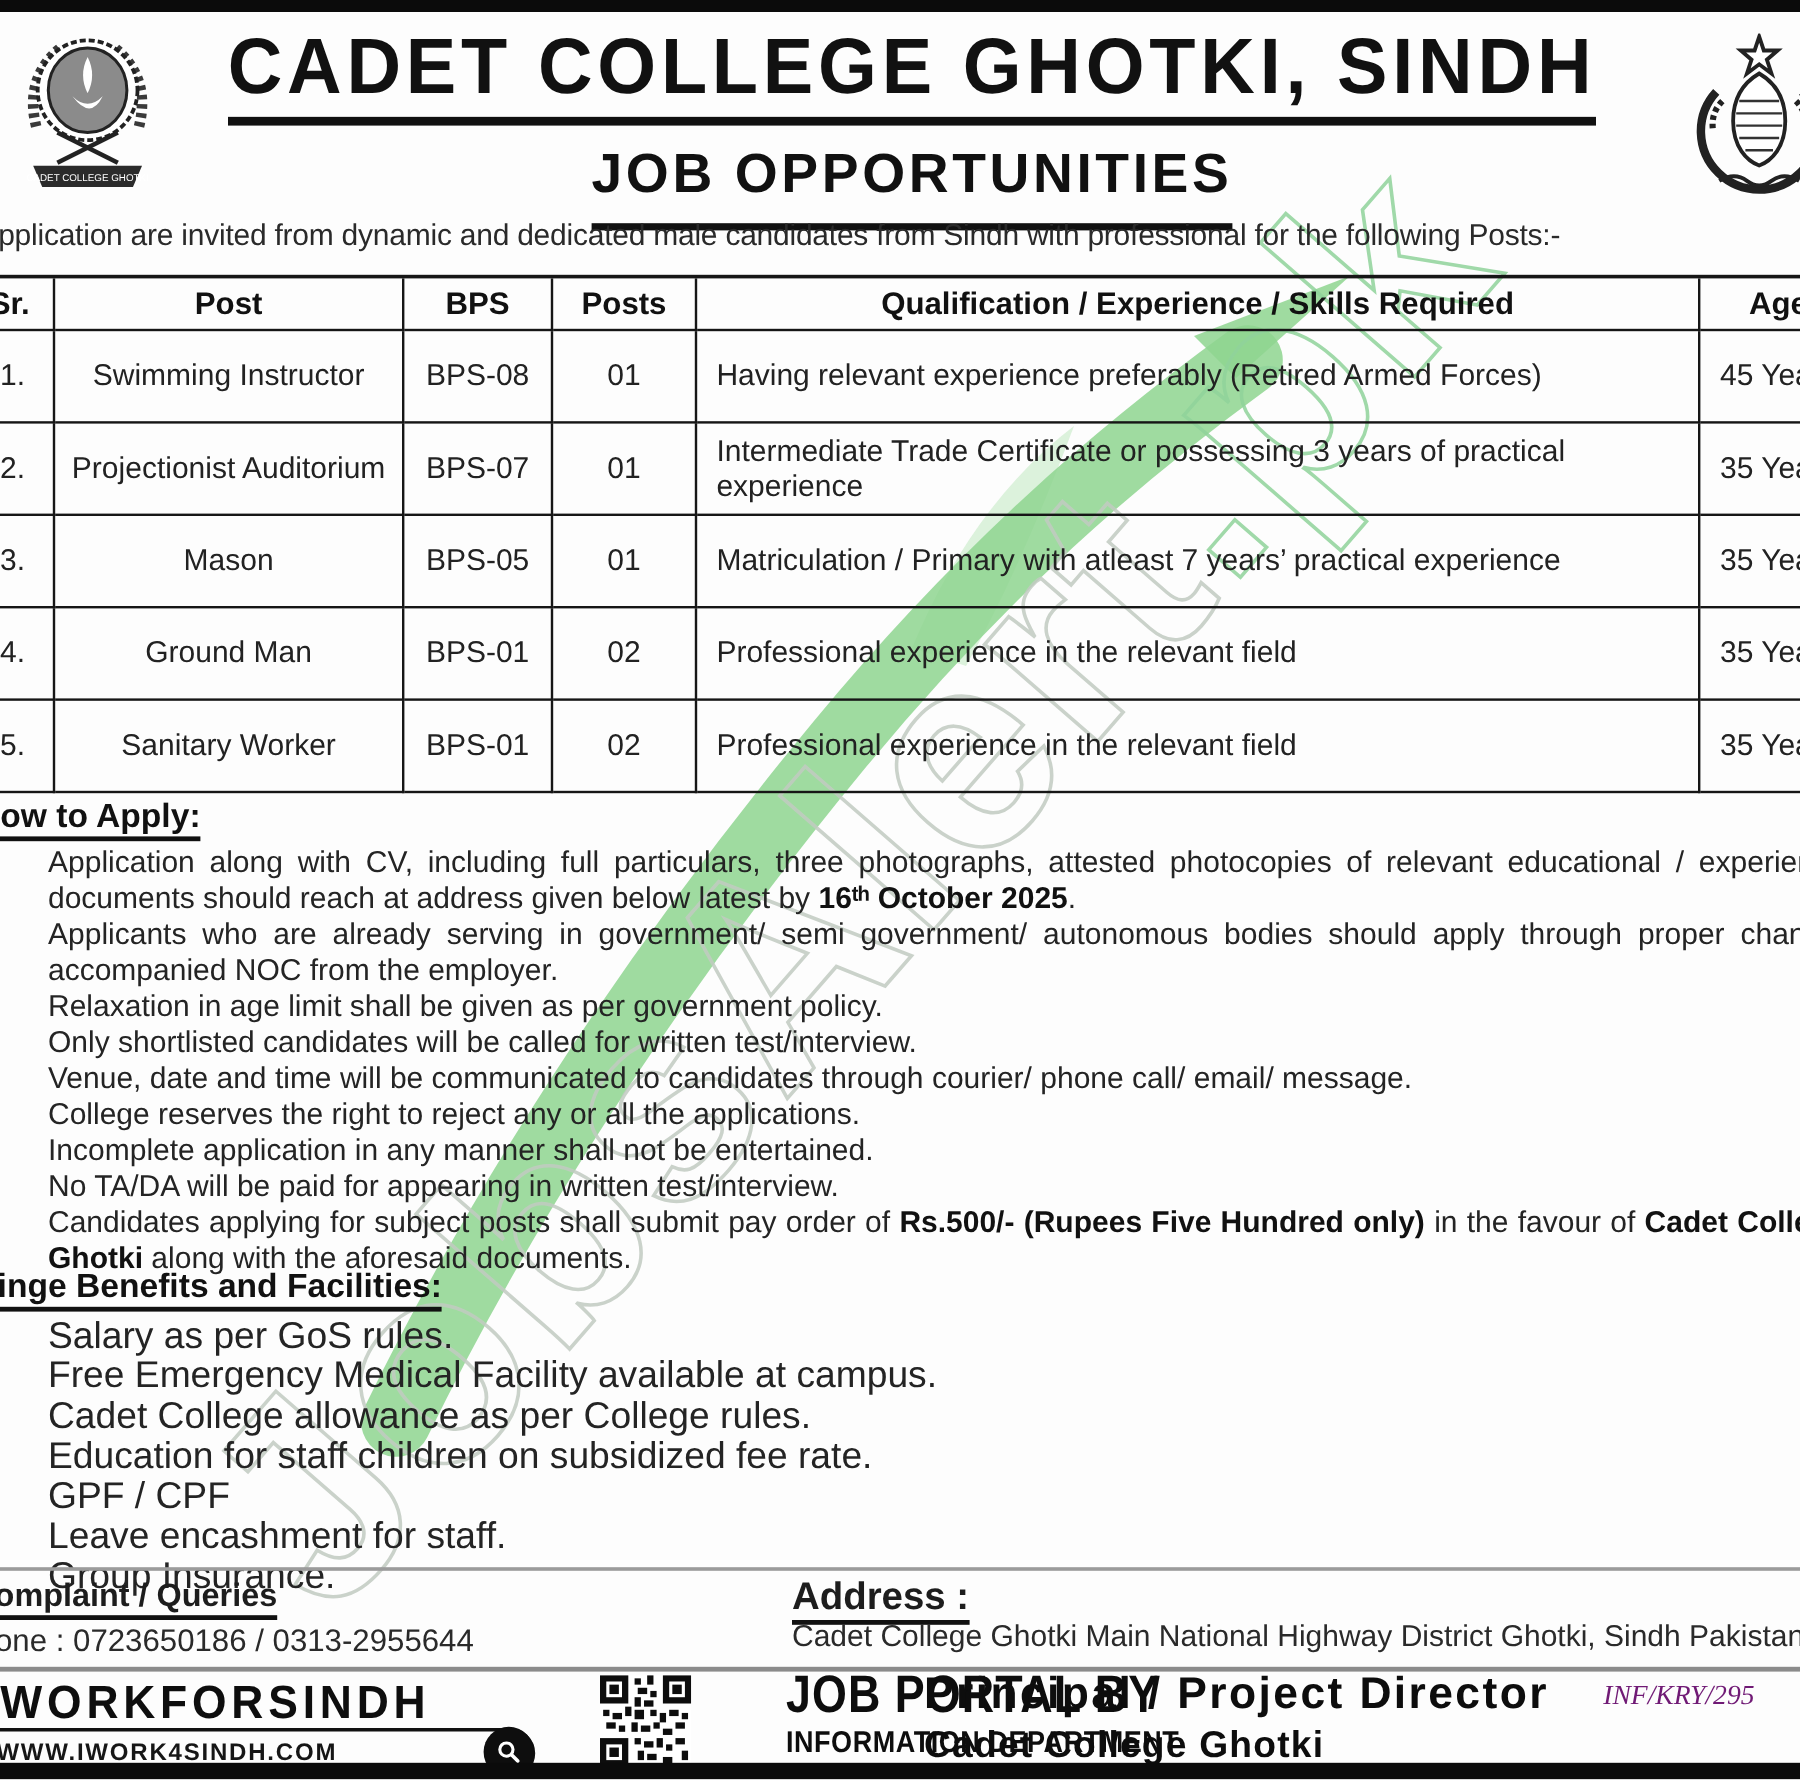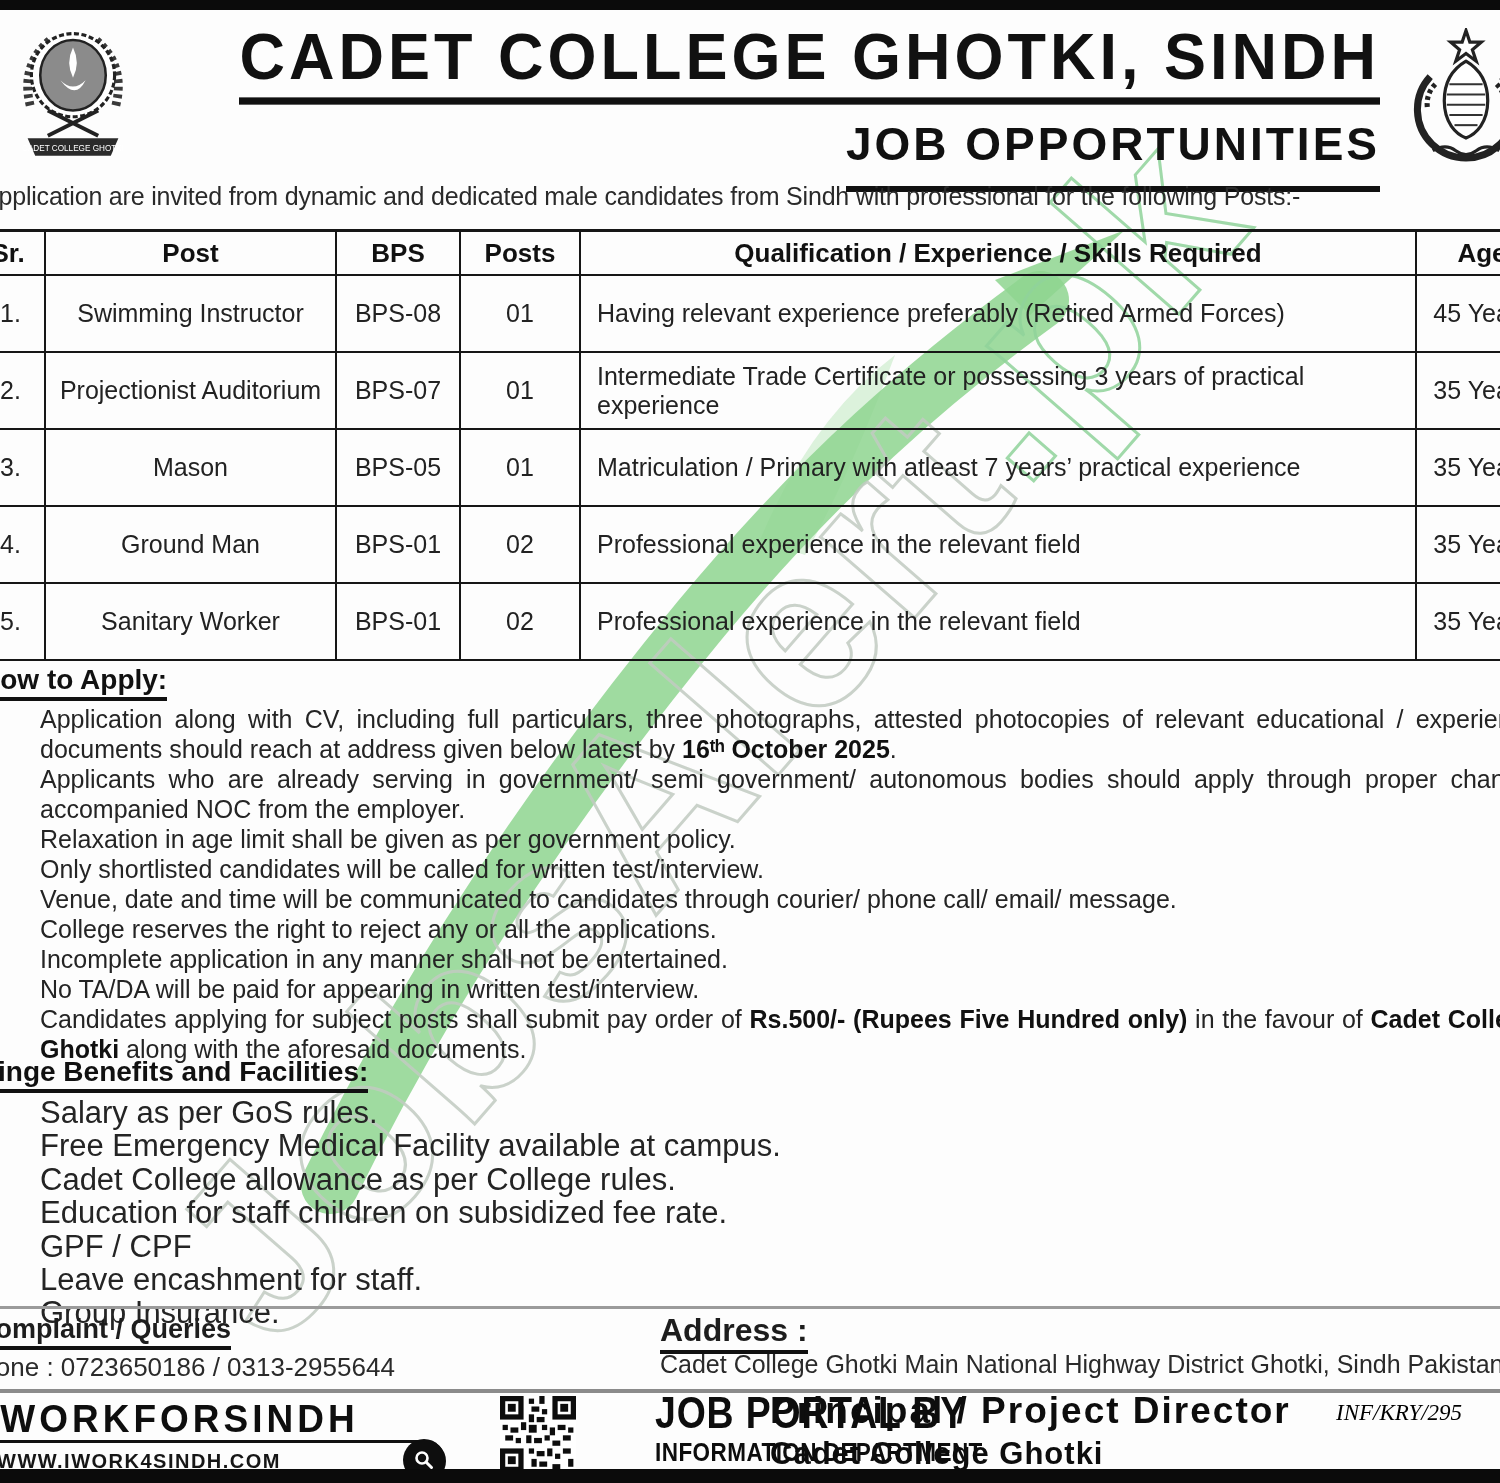--- a/index.html
+++ b/index.html
@@ -9,21 +9,21 @@
     color:#1d1d1d;
   }
   .topbar{position:absolute;top:0;left:0;width:1500px;height:10px;background:#0b0b0b;z-index:5;}
   .bottombar{position:absolute;top:1469px;left:0;width:1500px;height:14px;background:#0b0b0b;z-index:5;}
   .wm{position:absolute;top:0;left:0;z-index:1;pointer-events:none;}
   .ad{position:absolute;top:10px;left:-30px;width:1600px;height:1460px;z-index:2;}
 
   
   .crest{position:absolute;left:40px;top:12px;}
   .emblem{position:absolute;left:1432px;top:18px;}
-  .titleblock{position:absolute;left:170px;top:10px;width:1240px;text-align:right;}
+  .titleblock{position:absolute;left:170px;top:10px;width:1240px;text-align:center;}
   .title{display:inline-block;font-size:63px;font-weight:bold;letter-spacing:4px;color:#111;
          border-bottom:7px solid #111;padding-bottom:4px;transform:scaleY(1.04);white-space:nowrap;}
   .subtitle{display:inline-block;margin-top:14px;font-size:46px;font-weight:bold;letter-spacing:3px;color:#111;
          border-bottom:6px solid #111;padding-bottom:15px;white-space:nowrap;}
   .intro{position:absolute;left:12px;top:172px;font-size:25px;color:#2a2a2a;white-space:nowrap;letter-spacing:-0.2px;}
 
   
   .tbl{position:absolute;left:0;top:219px;width:1577px;display:grid;
        grid-template-columns:74px 291px 124px 120px 836px 132px;
        grid-template-rows:44px repeat(5,77px);
@@ -61,21 +61,21 @@
         display:flex;align-items:center;justify-content:center;}
   .qr{position:absolute;left:530px;top:1386px;}
   .portal1{position:absolute;left:685px;top:1378px;font-size:44px;font-weight:bold;letter-spacing:1px;
            transform:scaleX(0.85);transform-origin:left;white-space:nowrap;color:#0d0d0d;}
   .portal2{position:absolute;left:685px;top:1428px;font-size:25px;font-weight:bold;letter-spacing:0.5px;
            transform:scaleX(0.9);transform-origin:left;white-space:nowrap;color:#0d0d0d;}
   .sig{position:absolute;left:800px;top:1380px;width:640px;text-align:left;}
   .sig1{font-size:37px;font-weight:bold;letter-spacing:2px;color:#0d0d0d;white-space:nowrap;}
   .sig2{font-size:31px;font-weight:bold;letter-spacing:1px;color:#0d0d0d;margin-top:4px;white-space:nowrap;}
   .ref{position:absolute;left:1366px;top:1390px;font-size:23px;font-style:italic;
-       font-family:"Liberation Serif","DejaVu Serif",serif;color:#000000;white-space:nowrap;}
+       font-family:"Liberation Serif","DejaVu Serif",serif;color:#701a75;white-space:nowrap;}
   b{color:#111;}
 </style>
 </head>
 <body>
 
 <div class="page">
 
   <svg class="wm" width="1500" height="1483" viewBox="0 0 1500 1483">
     <path d="M760,540 Q810,420 895,355 Q850,475 805,555 Z" fill="#cdeccd" opacity="0.7"></path>
     <path d="M330,1185 C430,980 560,790 700,620 C820,475 930,380 1040,300" fill="none" stroke="#8ed58f" stroke-width="58" stroke-linecap="round" opacity="0.85"></path>

